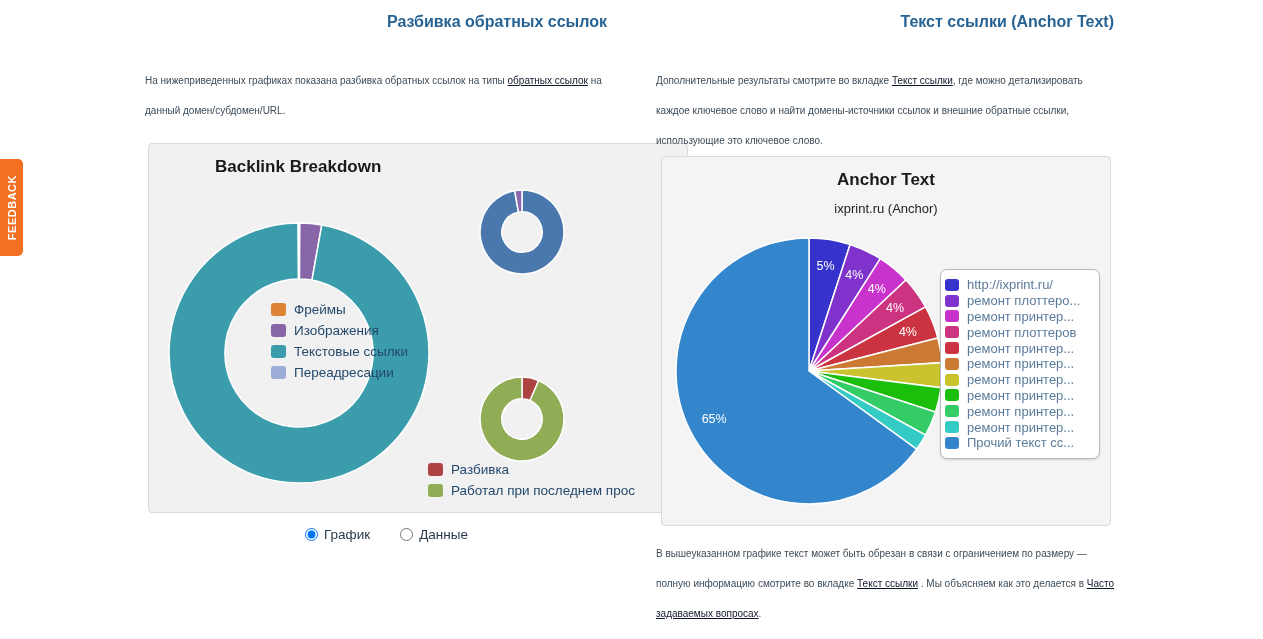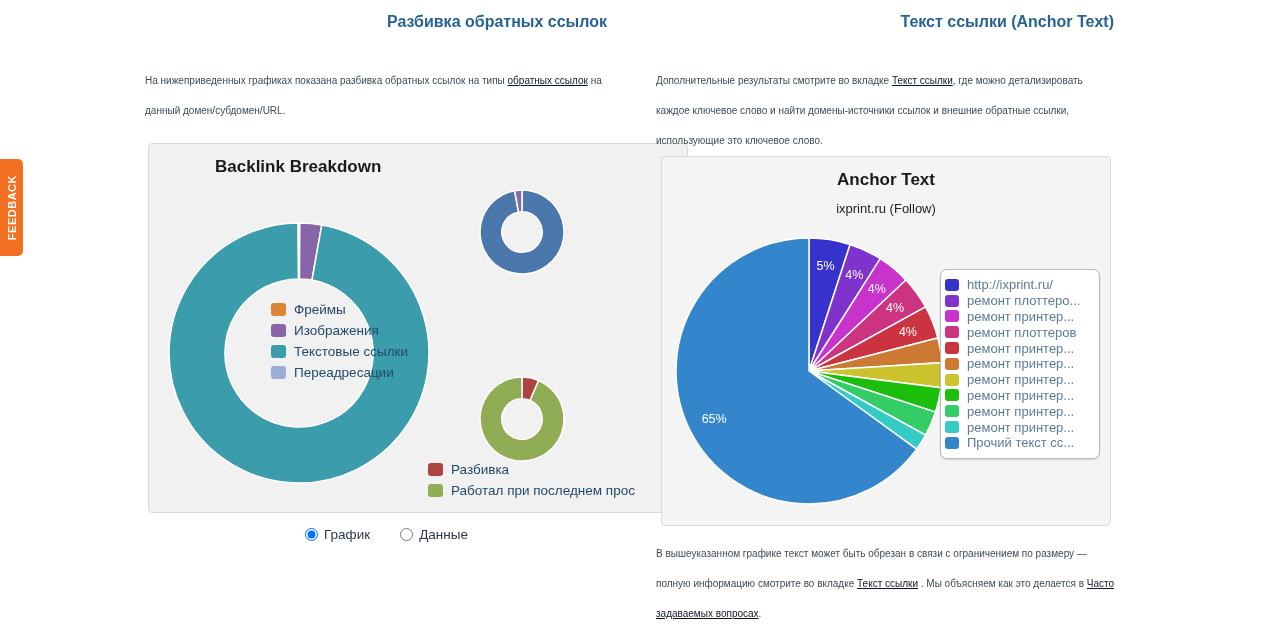--- a/index.html
+++ b/index.html
@@ -128,21 +128,21 @@
       <input type="radio" name="view" style="">
       <span>Данные</span>
     </label>
   </div>
 
   <h2 class="section-title st-right">Текст ссылки (Anchor Text)</h2>
   <p class="para p-right"><span>Дополнительные результаты смотрите во вкладке </span><a class="lnk" href="#">Текст ссылки</a><span>, где можно детализировать каждое ключевое слово и найти домены-источники ссылок и внешние обратные ссылки, использующие это ключевое слово.</span></p>
 
   <div class="panel panel-right">
     <div class="at-title">Anchor Text</div>
-    <div class="at-sub">ixprint.ru (Follow)</div>
+    <div class="at-sub">ixprint.ru (Anchor)</div>
     <div class="chart anchor-pie"><svg width="270" height="270" viewBox="0 0 270 270">
           <path d="M 135 135 L 135 2 A 133 133 0 0 1 176.099260251868 8.50948333274458 Z" fill="#3533cb" stroke="#ffffff" stroke-width="1.5"></path>
           <text x="151.64462708028057" y="33.909960560677334" class="slice-label">5%</text>
           <path d="M 135 135 L 176.099260251868 8.50948333274458 A 133 133 0 0 1 206.26496373220652 22.704385908231984 Z" fill="#8033cc" stroke="#ffffff" stroke-width="1.5"></path>
           <text x="180.30291662252372" y="42.72640161761551" class="slice-label">4%</text>
           <path d="M 135 135 L 206.26496373220652 22.704385908231984 A 133 133 0 0 1 231.95282744704772 43.955234911484396 Z" fill="#c833cc" stroke="#ffffff" stroke-width="1.5"></path>
           <text x="202.82191250926059" y="57.017390968656" class="slice-label">4%</text>
           <path d="M 135 135 L 231.95282744704772 43.955234911484396 A 133 133 0 0 1 251.54878844583385 70.92676134447186 Z" fill="#cc3381" stroke="#ffffff" stroke-width="1.5"></path>
           <text x="221.0794082014944" y="76.45964915608086" class="slice-label">4%</text>
           <path d="M 135 135 L 251.54878844583385 70.92676134447186 A 133 133 0 0 1 263.8215604301079 101.92424500707429 Z" fill="#cc3341" stroke="#ffffff" stroke-width="1.5"></path>

